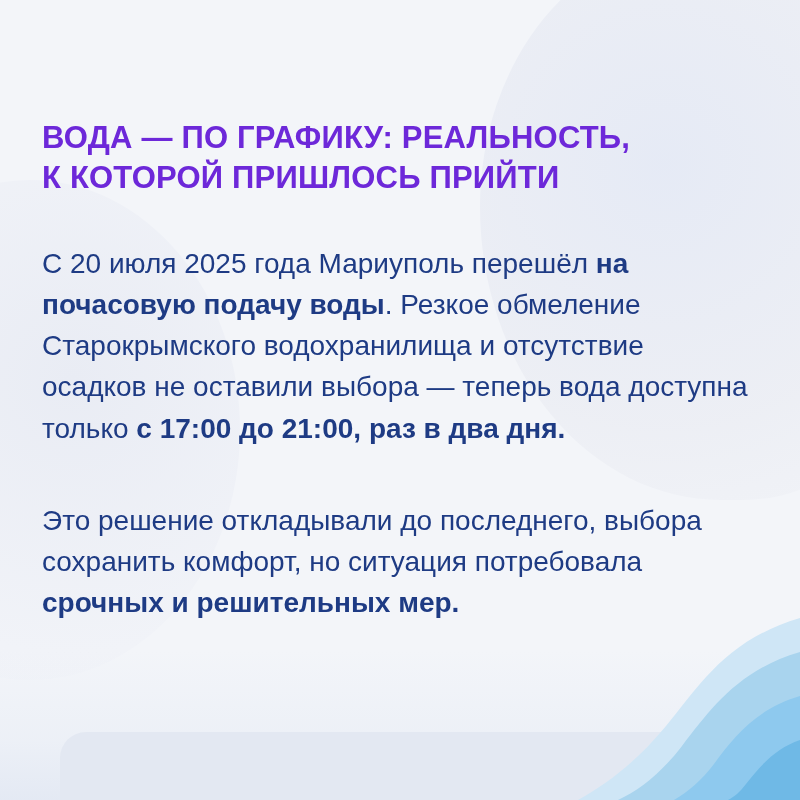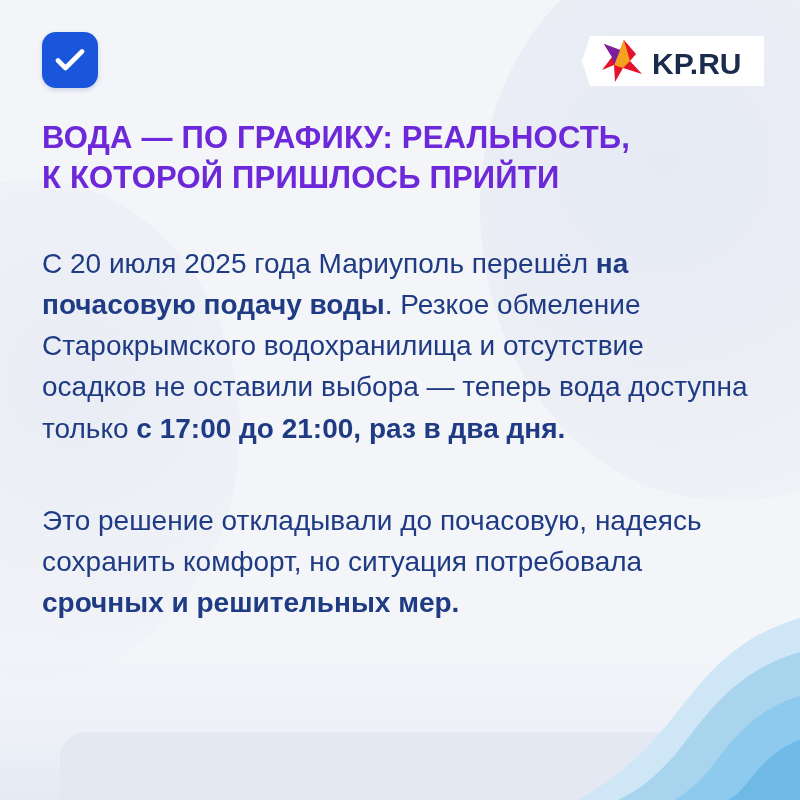--- a/index.html
+++ b/index.html
@@ -145,39 +145,20 @@
 
   <div class="wave-wrap">
     <svg viewBox="0 0 330 200" preserveAspectRatio="none" aria-hidden="true">
       <path d="M330,18 C255,40 228,88 196,126 C168,160 140,182 108,200 L330,200 Z" fill="#cfe6f6"></path>
       <path d="M330,52 C268,70 240,110 212,146 C192,172 170,190 148,200 L330,200 Z" fill="#a9d4ee"></path>
       <path d="M330,96 C288,108 264,136 244,164 C232,180 218,192 204,200 L330,200 Z" fill="#8ec9ee"></path>
       <path d="M330,140 C306,148 290,166 276,184 C270,192 264,197 258,200 L330,200 Z" fill="#6fb9e6"></path>
     </svg>
   </div>
 
-  <div class="header">
-    <div class="check-badge">
-      <svg width="30" height="24" viewBox="0 0 30 24" aria-hidden="true">
-        <path d="M3 12.5 L10.5 20 L27 3.5" fill="none" stroke="#ffffff" stroke-width="4.6" stroke-linecap="round" stroke-linejoin="round"></path>
-      </svg>
-    </div>
-
-    <div class="kp-logo">
-      <svg viewBox="0 0 182 62" aria-hidden="true">
-        <path d="M8,6 L182,6 L182,56 L8,56 L0,31 Z" fill="#ffffff"></path>
-        <g>
-          <path d="M42,10 L54,24 L48,31 L60,44 L41,38 L33,52 L32,35 L20,40 L30,27 L22,14 L38,20 Z" fill="#e4122a"></path>
-          <path d="M42,10 L48,31 L41,38 L32,35 Z" fill="#f4a11d"></path>
-          <path d="M22,14 L38,20 L32,35 L30,27 Z" fill="#7b1fa2"></path>
-        </g>
-        <text x="70" y="44" font-family="Liberation Sans, sans-serif" font-size="30" font-weight="700" fill="#1b2b4b">KP.RU</text>
-      </svg>
-    </div>
-  </div>
 
   <div class="headline">ВОДА — ПО ГРАФИКУ: РЕАЛЬНОСТЬ,
 К КОТОРОЙ ПРИШЛОСЬ ПРИЙТИ</div>
 
   <div class="body-block para-1"><span>С 20 июля 2025 года Мариуполь перешёл </span><b>на почасовую подачу воды</b><span>. Резкое обмеление Старокрымского водохранилища и отсутствие осадков не оставили выбора — теперь вода доступна только </span><b>с 17:00 до 21:00, раз в два дня.</b></div>
-  <div class="body-block para-2"><span>Это решение откладывали до почасовую, надеясь сохранить комфорт, но ситуация потребовала </span><b>срочных и решительных мер.</b></div>
+  <div class="body-block para-2"><span>Это решение откладывали до последнего, выбора сохранить комфорт, но ситуация потребовала </span><b>срочных и решительных мер.</b></div>
 
 </div>
 
 </body></html>

